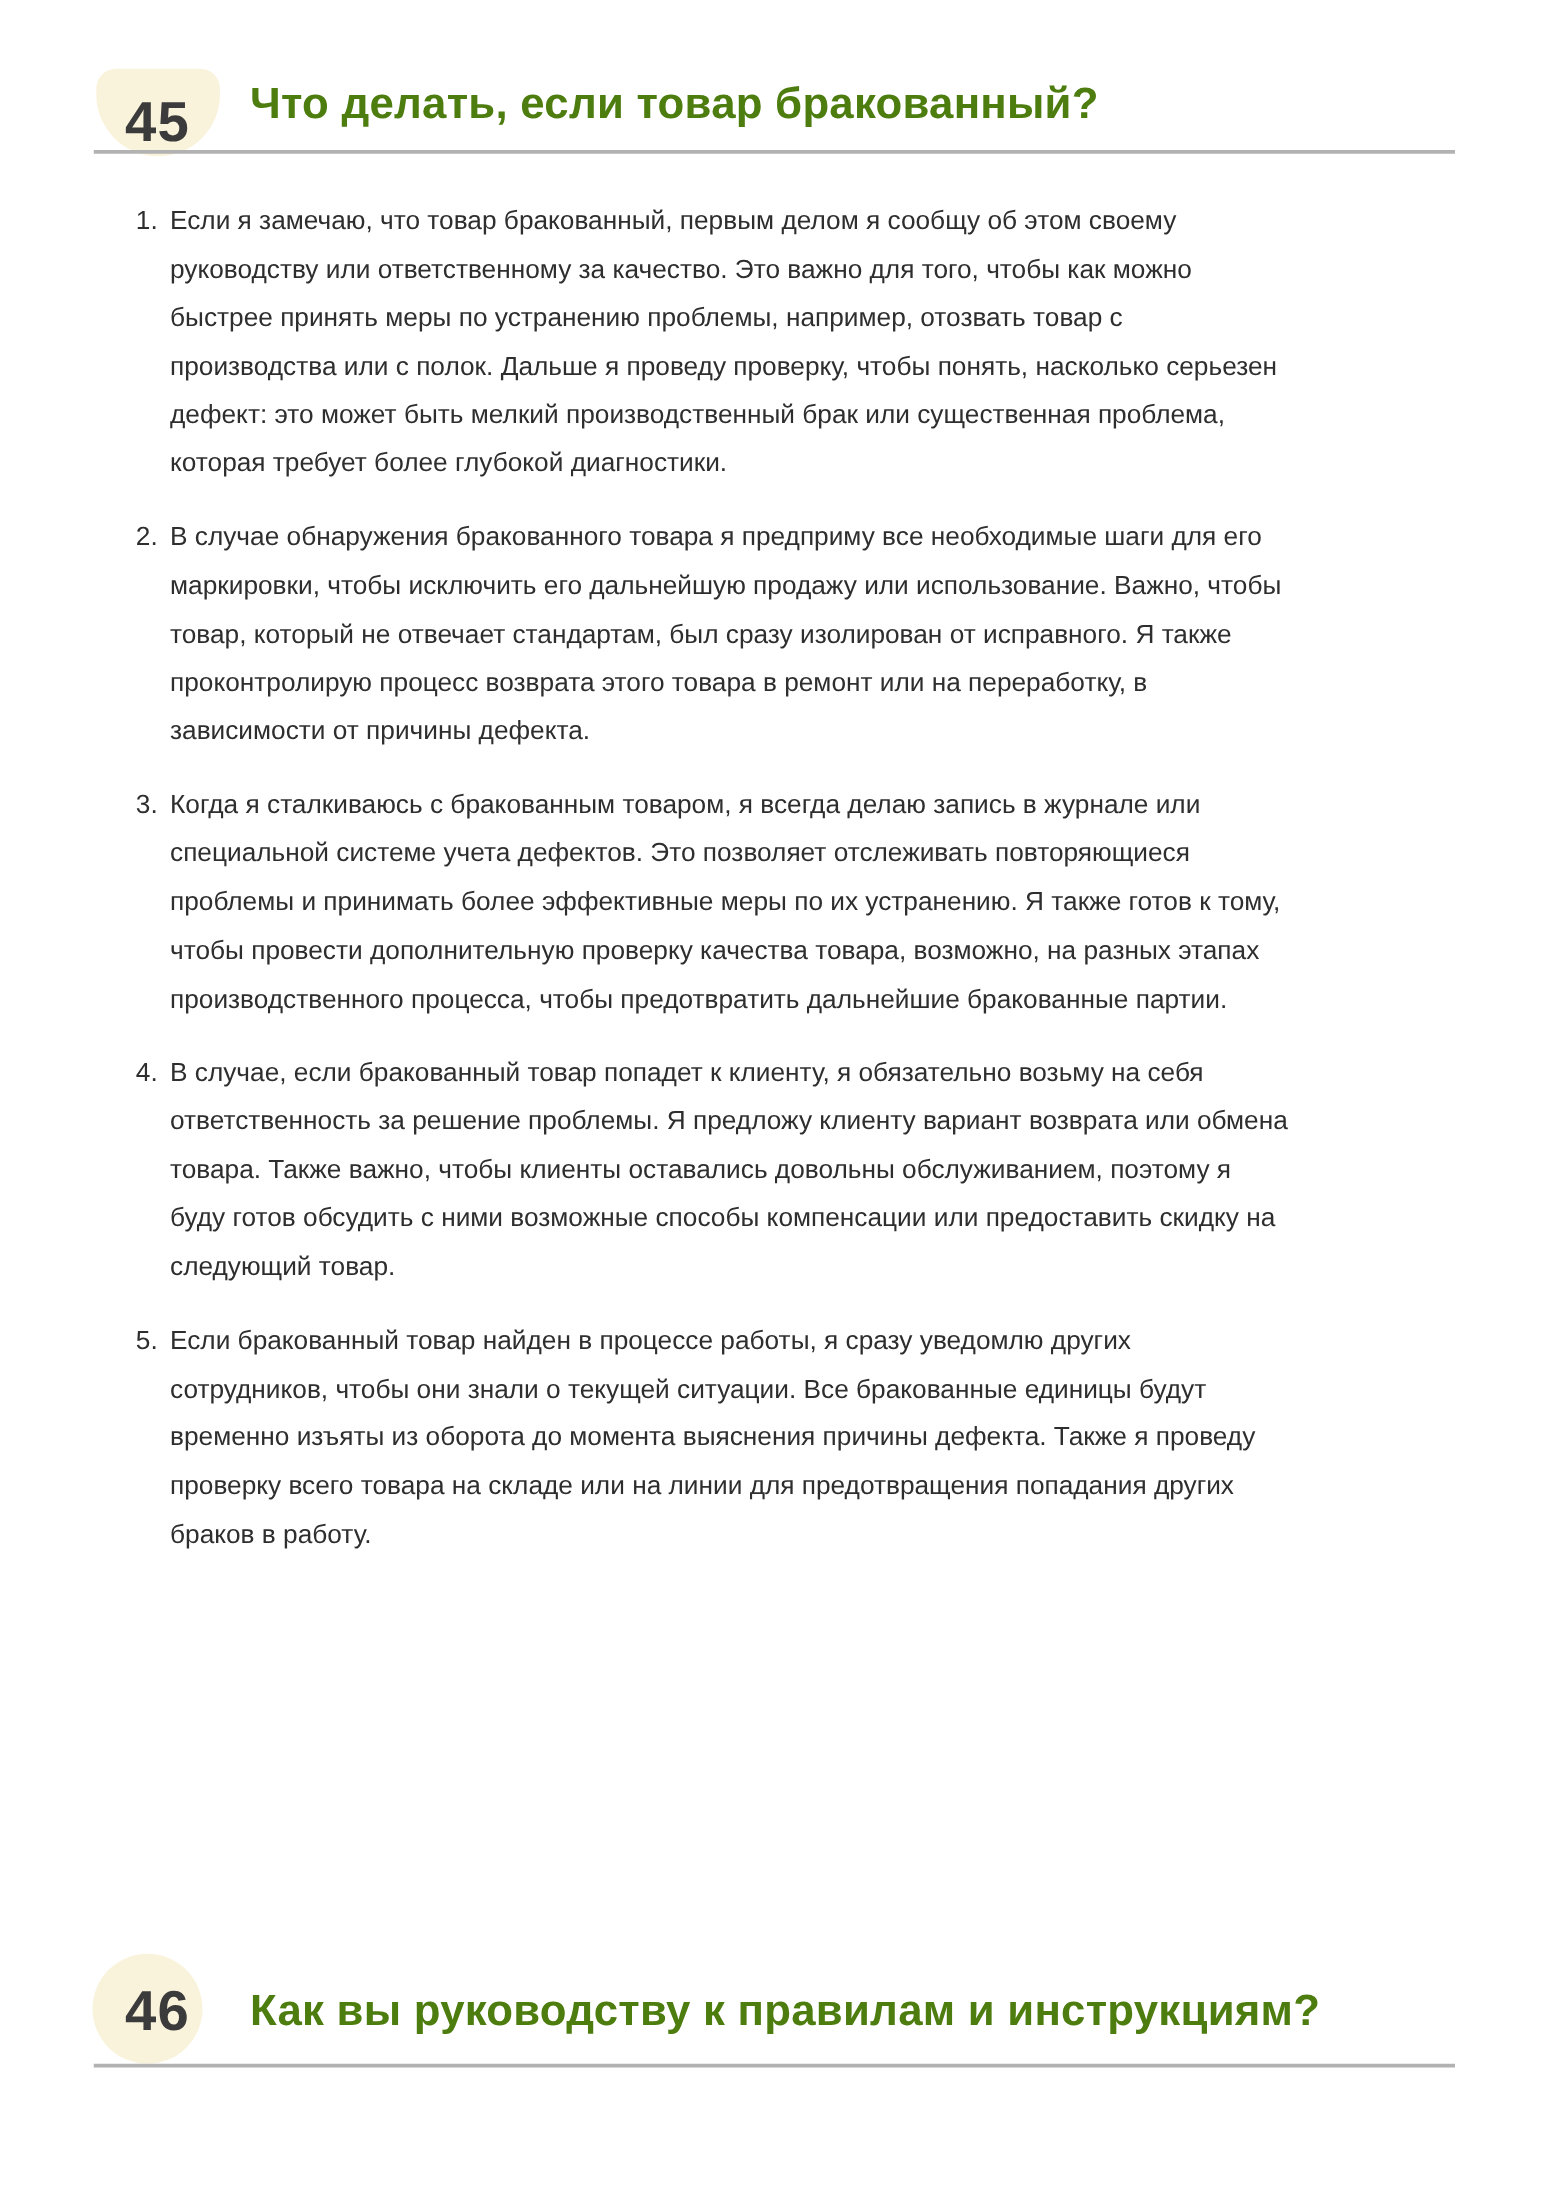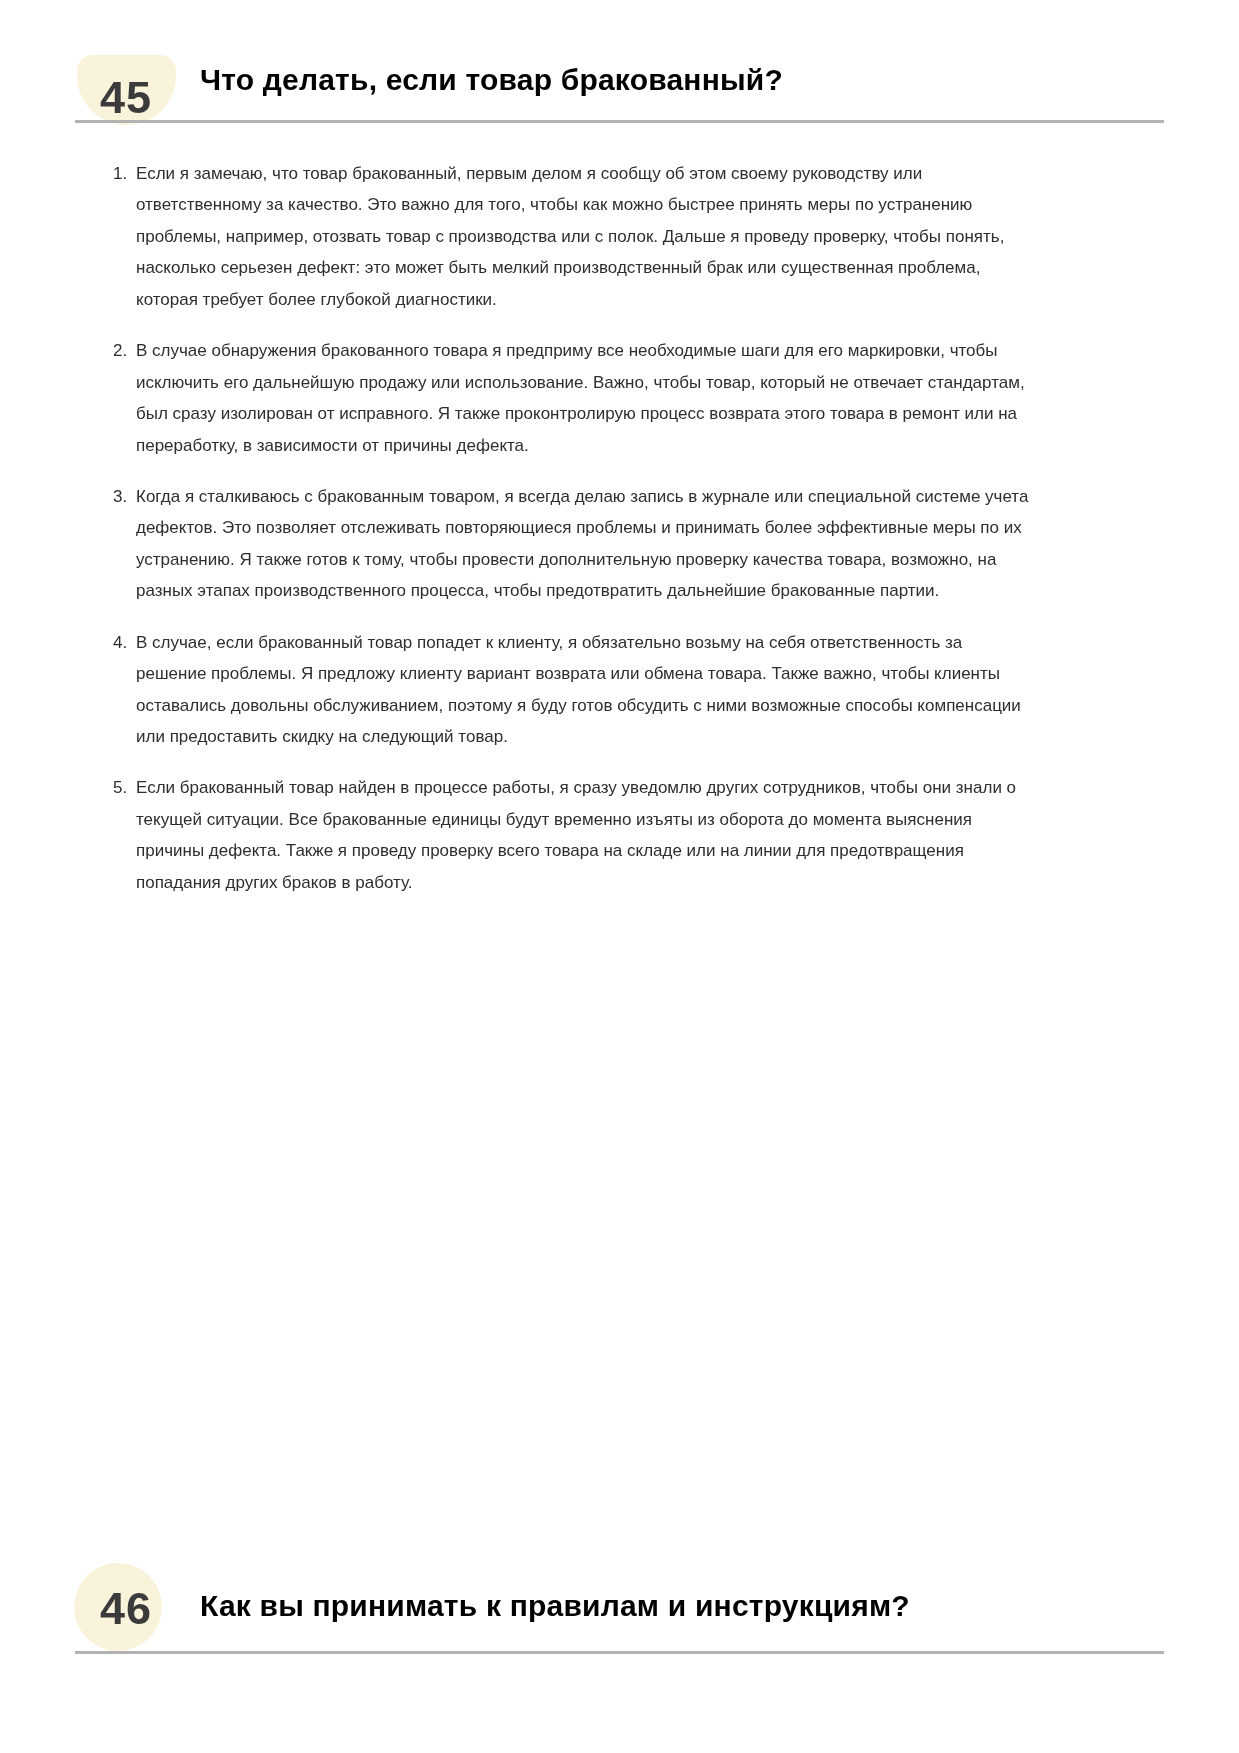--- a/index.html
+++ b/index.html
@@ -38,22 +38,22 @@
     color: #3b3b3b;
     z-index: 1;
     letter-spacing: 1px;
   }
   .q-num-45 { left: 100px; top: 72px; }
   .q-num-46 { left: 100px; top: 1583px; }
   .q-title {
     position: absolute;
     margin: 0;
     font-weight: 700;
-    font-size: 30px;
-    color: #000000;
+    font-size: 35px;
+    color: #4d7c0f;
     letter-spacing: 0.2px;
   }
   .q-title-45 { left: 200px; top: 63px; }
   .q-title-46 { left: 200px; top: 1589px; }
   .divider {
     position: absolute;
     left: 75px;
     width: 1089px;
     height: 3px;
     background: #b2b2b2;
@@ -61,21 +61,21 @@
   .divider-45 { top: 120px; }
   .divider-46 { top: 1651px; }
   .answers {
     position: absolute;
     left: 132px;
     top: 158px;
     width: 900px;
     margin: 0;
     padding: 0 0 0 0;
     color: #2e2e2e;
-    font-size: 17px;
+    font-size: 21px;
     line-height: 1.85;
     list-style-type: decimal;
     list-style-position: outside;
   }
   .answers li {
     margin-bottom: 20px;
     padding-left: 4px;
   }
   .bottom-line {
     position: absolute;
@@ -102,19 +102,19 @@
     <li>Если я замечаю, что товар бракованный, первым делом я сообщу об этом своему руководству или ответственному за качество. Это важно для того, чтобы как можно быстрее принять меры по устранению проблемы, например, отозвать товар с производства или с полок. Дальше я проведу проверку, чтобы понять, насколько серьезен дефект: это может быть мелкий производственный брак или существенная проблема, которая требует более глубокой диагностики.</li>
     <li>В случае обнаружения бракованного товара я предприму все необходимые шаги для его маркировки, чтобы исключить его дальнейшую продажу или использование. Важно, чтобы товар, который не отвечает стандартам, был сразу изолирован от исправного. Я также проконтролирую процесс возврата этого товара в ремонт или на переработку, в зависимости от причины дефекта.</li>
     <li>Когда я сталкиваюсь с бракованным товаром, я всегда делаю запись в журнале или специальной системе учета дефектов. Это позволяет отслеживать повторяющиеся проблемы и принимать более эффективные меры по их устранению. Я также готов к тому, чтобы провести дополнительную проверку качества товара, возможно, на разных этапах производственного процесса, чтобы предотвратить дальнейшие бракованные партии.</li>
     <li>В случае, если бракованный товар попадет к клиенту, я обязательно возьму на себя ответственность за решение проблемы. Я предложу клиенту вариант возврата или обмена товара. Также важно, чтобы клиенты оставались довольны обслуживанием, поэтому я буду готов обсудить с ними возможные способы компенсации или предоставить скидку на следующий товар.</li>
     <li>Если бракованный товар найден в процессе работы, я сразу уведомлю других сотрудников, чтобы они знали о текущей ситуации. Все бракованные единицы будут временно изъяты из оборота до момента выяснения причины дефекта. Также я проведу проверку всего товара на складе или на линии для предотвращения попадания других браков в работу.</li>
   </ol>
 
   <div class="q-header">
     <div class="badge badge-46"></div>
     <span class="q-num q-num-46">46</span>
-    <h1 class="q-title q-title-46">Как вы принимать к правилам и инструкциям?</h1>
+    <h1 class="q-title q-title-46">Как вы руководству к правилам и инструкциям?</h1>
     <div class="divider divider-46"></div>
   </div>
 
   <div class="bottom-line"></div>
 
 </div>
 
 </body></html>

